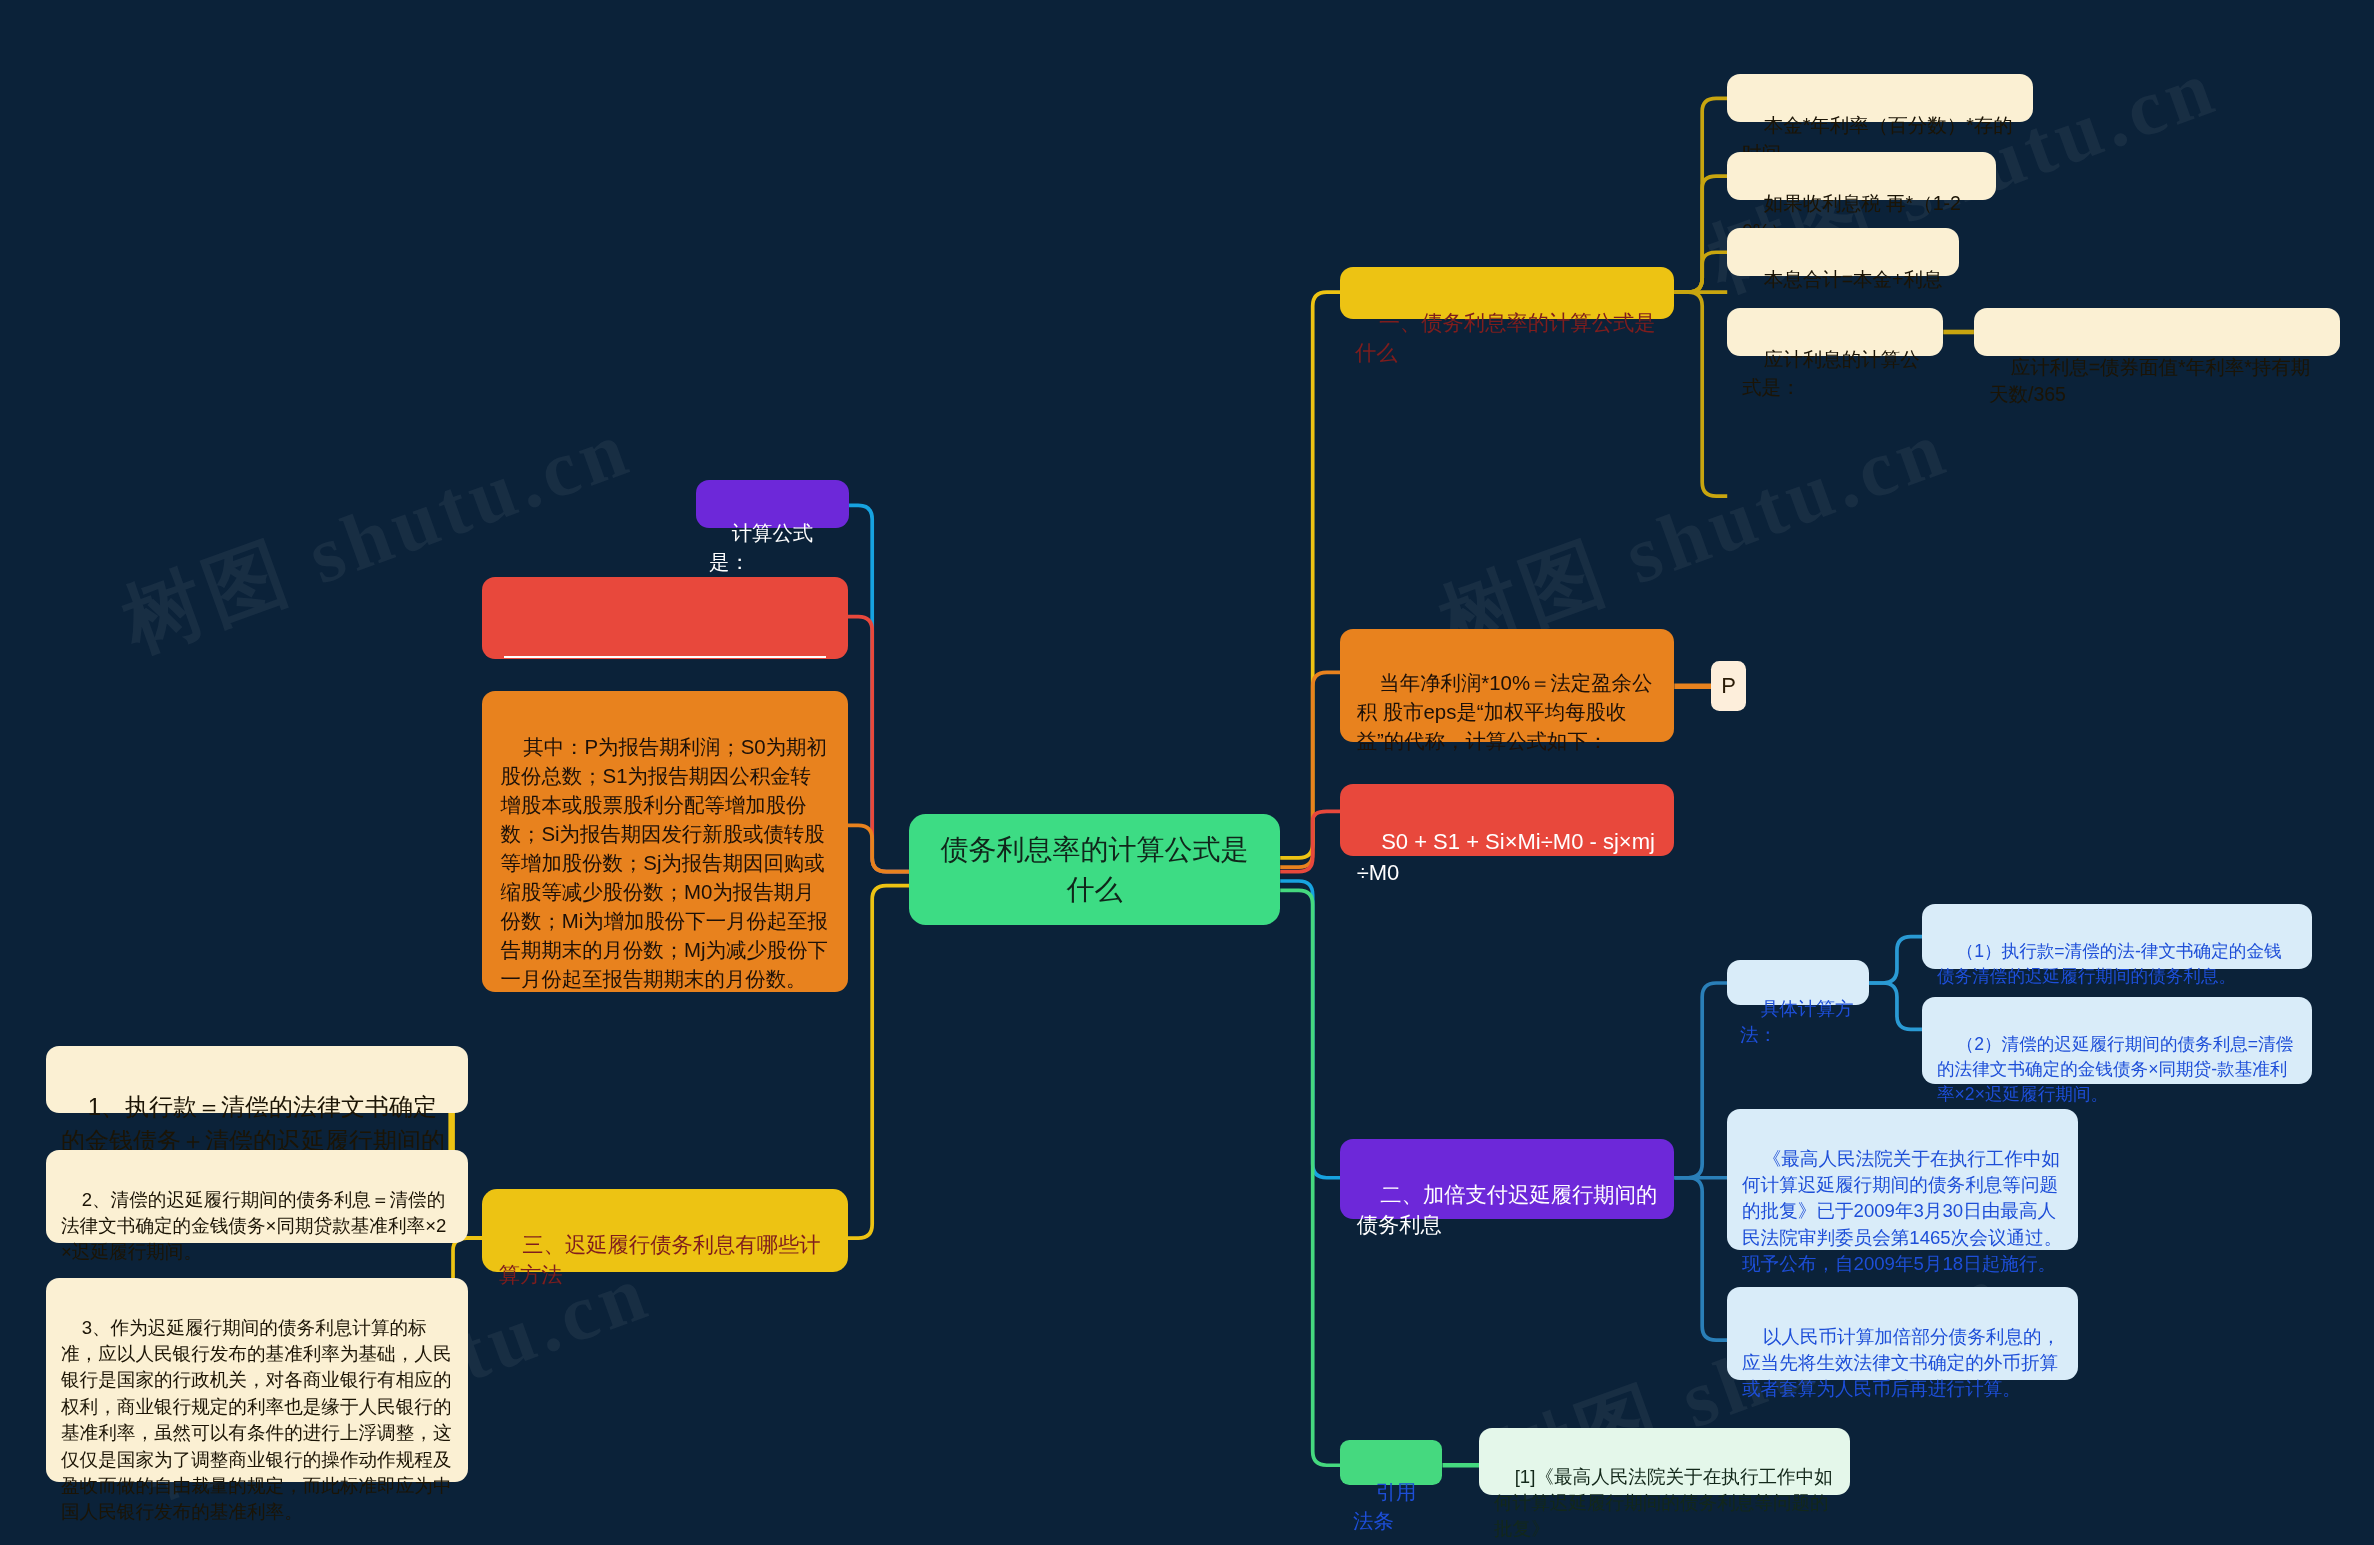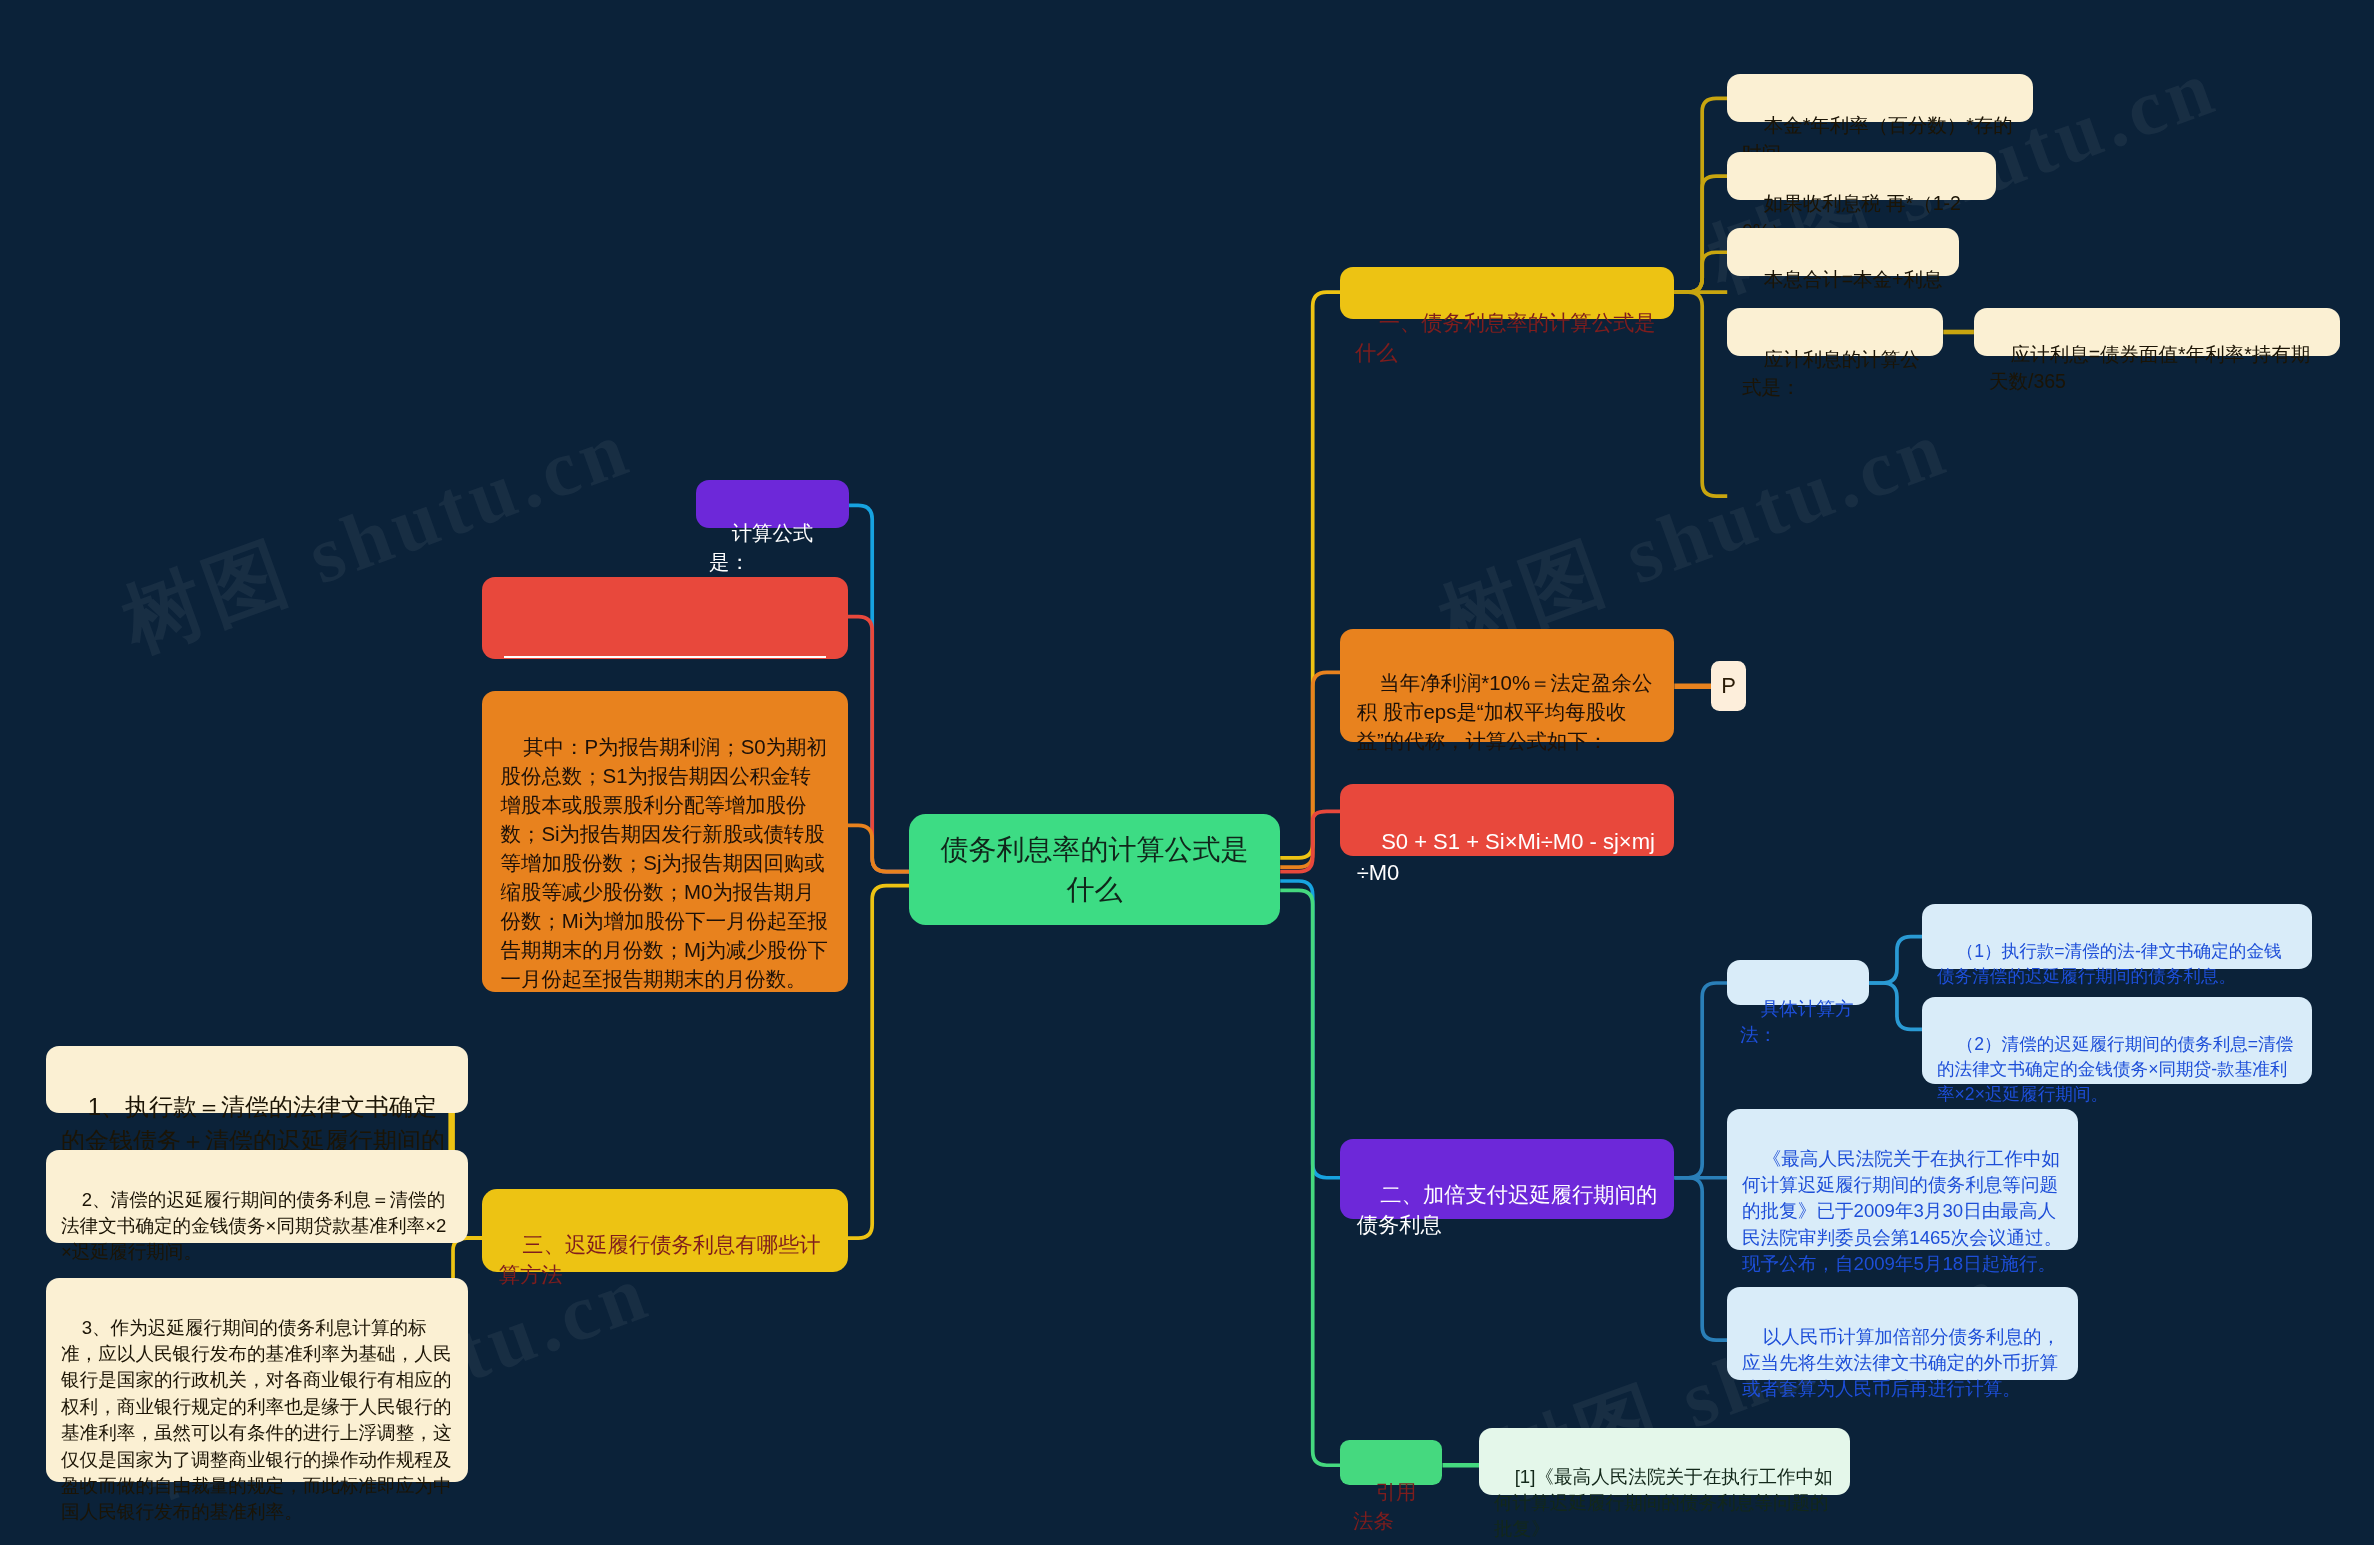--- a/index.html
+++ b/index.html
@@ -21,21 +21,21 @@
   svg#links{position:absolute;left:0;top:0;width:2375px;height:1545px;pointer-events:none;}
   .node{
     position:absolute;box-sizing:border-box;
     border-radius:13px;
     line-height:1.42;
     white-space:pre-wrap;
     word-break:break-all;
   }
   
   .n-green{background:#3ddc84;color:#10251a;}
-  .n-green2{background:#45d97f;color:#7f1d1d;}
+  .n-green2{background:#45d97f;color:#1d4ed8;}
   .n-blue{background:#6d28d9;color:#ffffff;}
   .n-red{background:#e8483c;color:#ffffff;}
   .n-orange{background:#e8821e;color:#1c1008;}
   .n-yellow{background:#edc313;color:#7f1d1d;}
   .n-cream{background:#fbf0d3;color:#1b1405;}
   .n-cream2{background:#fdeedb;color:#2a1b07;}
   .n-lblue{background:#d9ecf9;color:#1d4ed8;}
   .n-lgreen{background:#e4f7ea;color:#13281a;}
   .big-center{
     display:flex;align-items:center;justify-content:center;
@@ -153,21 +153,21 @@
   </div>
 
   <div class="node n-cream" style="left:1727px;top:228px;width:232px;height:48px;padding:10.2px 15px;font-size:19.5px;">
     <span>本息合计=本金+利息</span>
   </div>
 
   <div class="node n-cream" style="left:1727px;top:308px;width:216px;height:48px;padding:10.2px 15px;font-size:19.5px;">
     <span>应计利息的计算公式是：</span>
   </div>
 
-  <div class="node n-cream" style="left:1974px;top:308px;width:366px;height:48px;padding:5px 15px;font-size:19.5px;">
+  <div class="node n-cream" style="left:1974px;top:308px;width:366px;height:48px;padding:18px 15px;font-size:19.5px;">
     <span>应计利息=债券面值*年利率*持有期天数/365</span>
   </div>
 
 
   <div class="node n-orange" style="left:1340px;top:629px;width:334px;height:113px;padding:11px 16.7px;font-size:20.4px;">
     <span>当年净利润*10%＝法定盈余公积 股市eps是“加权平均每股收益”的代称，计算公式如下：</span>
   </div>
 
   <div class="node n-cream2" style="left:1711px;top:661px;width:35px;height:50px;padding:0;font-size:22px;display:flex;align-items:center;justify-content:center;border-radius:8.3px;">
     <span>P</span>

